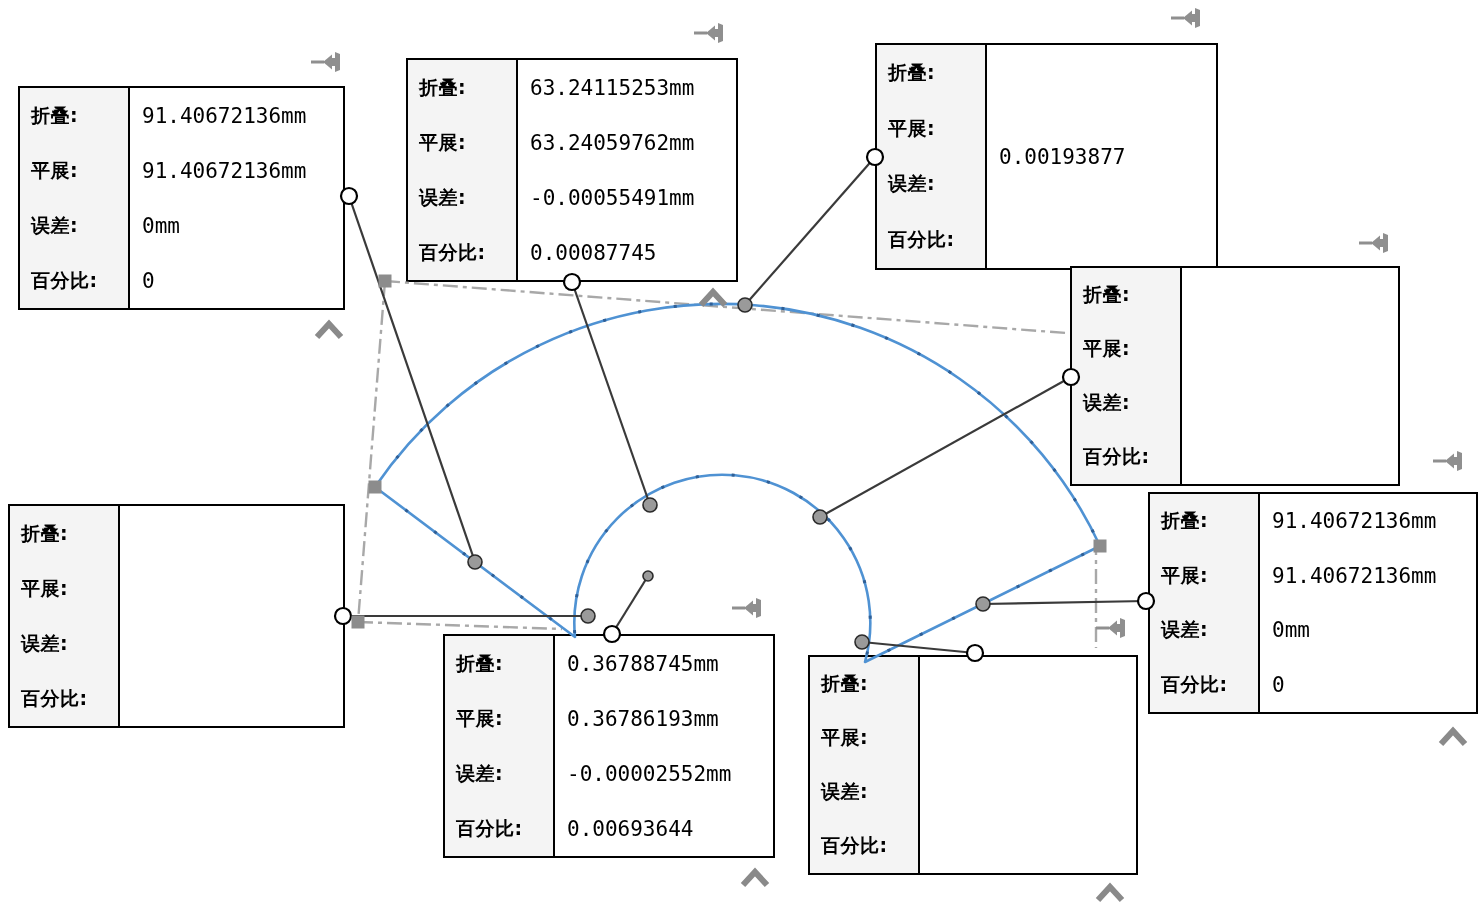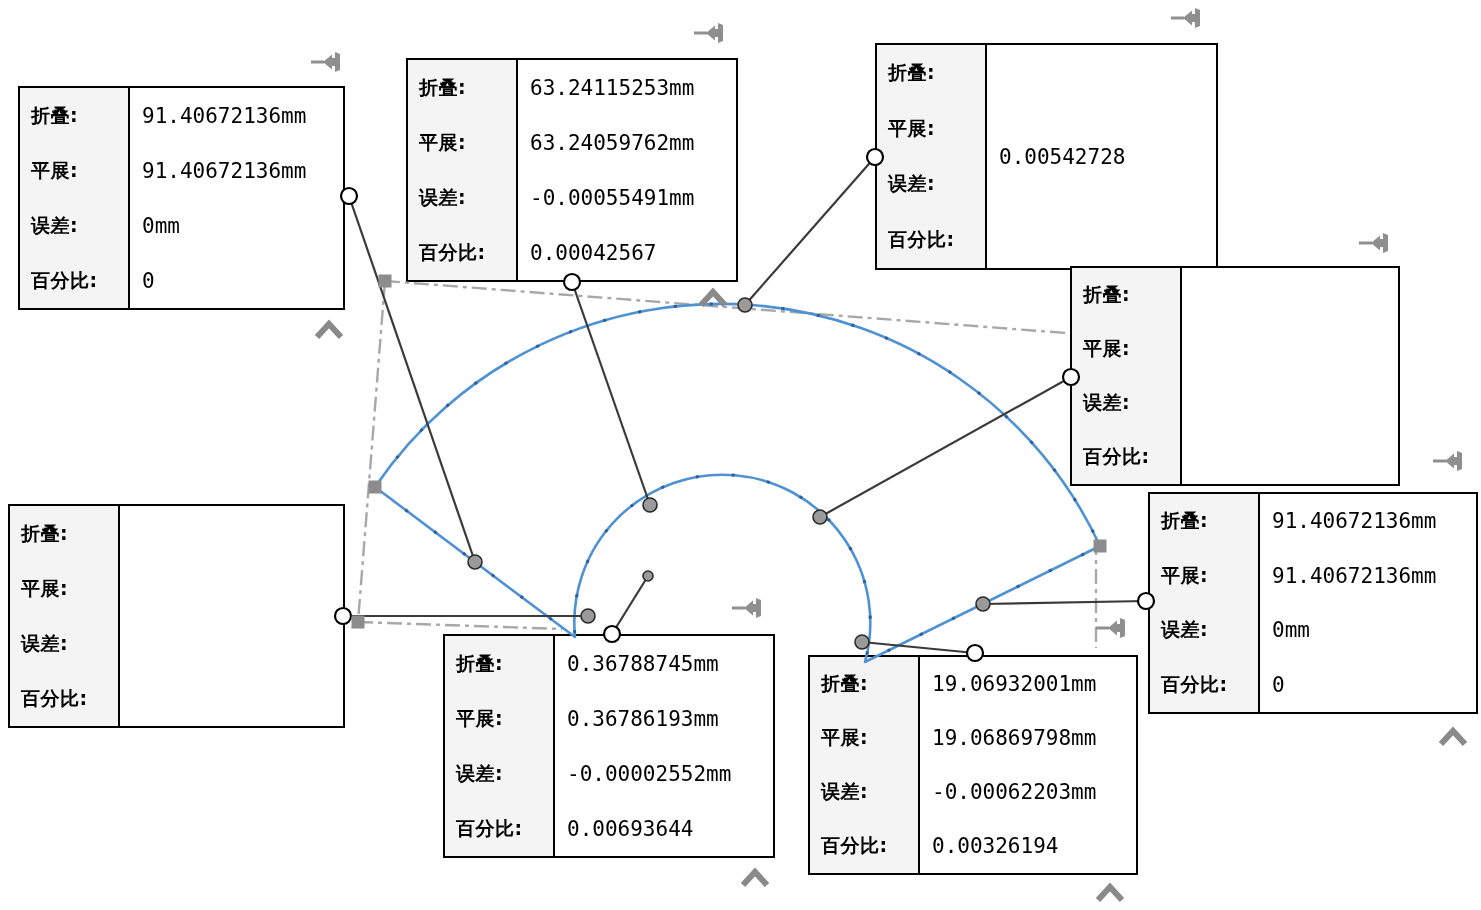--- a/index.html
+++ b/index.html
@@ -158,33 +158,33 @@
   <div class="labels">
     <div class="lbl">折叠:</div>
     <div class="lbl">平展:</div>
     <div class="lbl">误差:</div>
     <div class="lbl">百分比:</div>
   </div>
   <div class="values">
     <div class="val">63.24115253mm</div>
     <div class="val">63.24059762mm</div>
     <div class="val">-0.00055491mm</div>
-    <div class="val">0.00042567</div>
+    <div class="val">0.00087745</div>
   </div>
 </div>
 
 <div class="callout" style="left:875px;top:43px;width:343px;height:227px;">
   <div class="labels">
     <div class="lbl">折叠:</div>
     <div class="lbl">平展:</div>
     <div class="lbl">误差:</div>
     <div class="lbl">百分比:</div>
   </div>
   <div class="values">
-    <div class="val">0.00542728</div>
+    <div class="val">0.00193877</div>
   </div>
 </div>
 
 <div class="callout" style="left:1070px;top:266px;width:330px;height:220px;">
   <div class="labels">
     <div class="lbl">折叠:</div>
     <div class="lbl">平展:</div>
     <div class="lbl">误差:</div>
     <div class="lbl">百分比:</div>
   </div>
@@ -214,26 +214,20 @@
   </div>
 </div>
 
 <div class="callout" style="left:808px;top:655px;width:330px;height:220px;">
   <div class="labels">
     <div class="lbl">折叠:</div>
     <div class="lbl">平展:</div>
     <div class="lbl">误差:</div>
     <div class="lbl">百分比:</div>
   </div>
-  <div class="values">
-    <div class="val">19.06932001mm</div>
-    <div class="val">19.06869798mm</div>
-    <div class="val">-0.00062203mm</div>
-    <div class="val">0.00326194</div>
-  </div>
 </div>
 
 <div class="callout" style="left:1148px;top:492px;width:330px;height:222px;">
   <div class="labels">
     <div class="lbl">折叠:</div>
     <div class="lbl">平展:</div>
     <div class="lbl">误差:</div>
     <div class="lbl">百分比:</div>
   </div>
   <div class="values">

